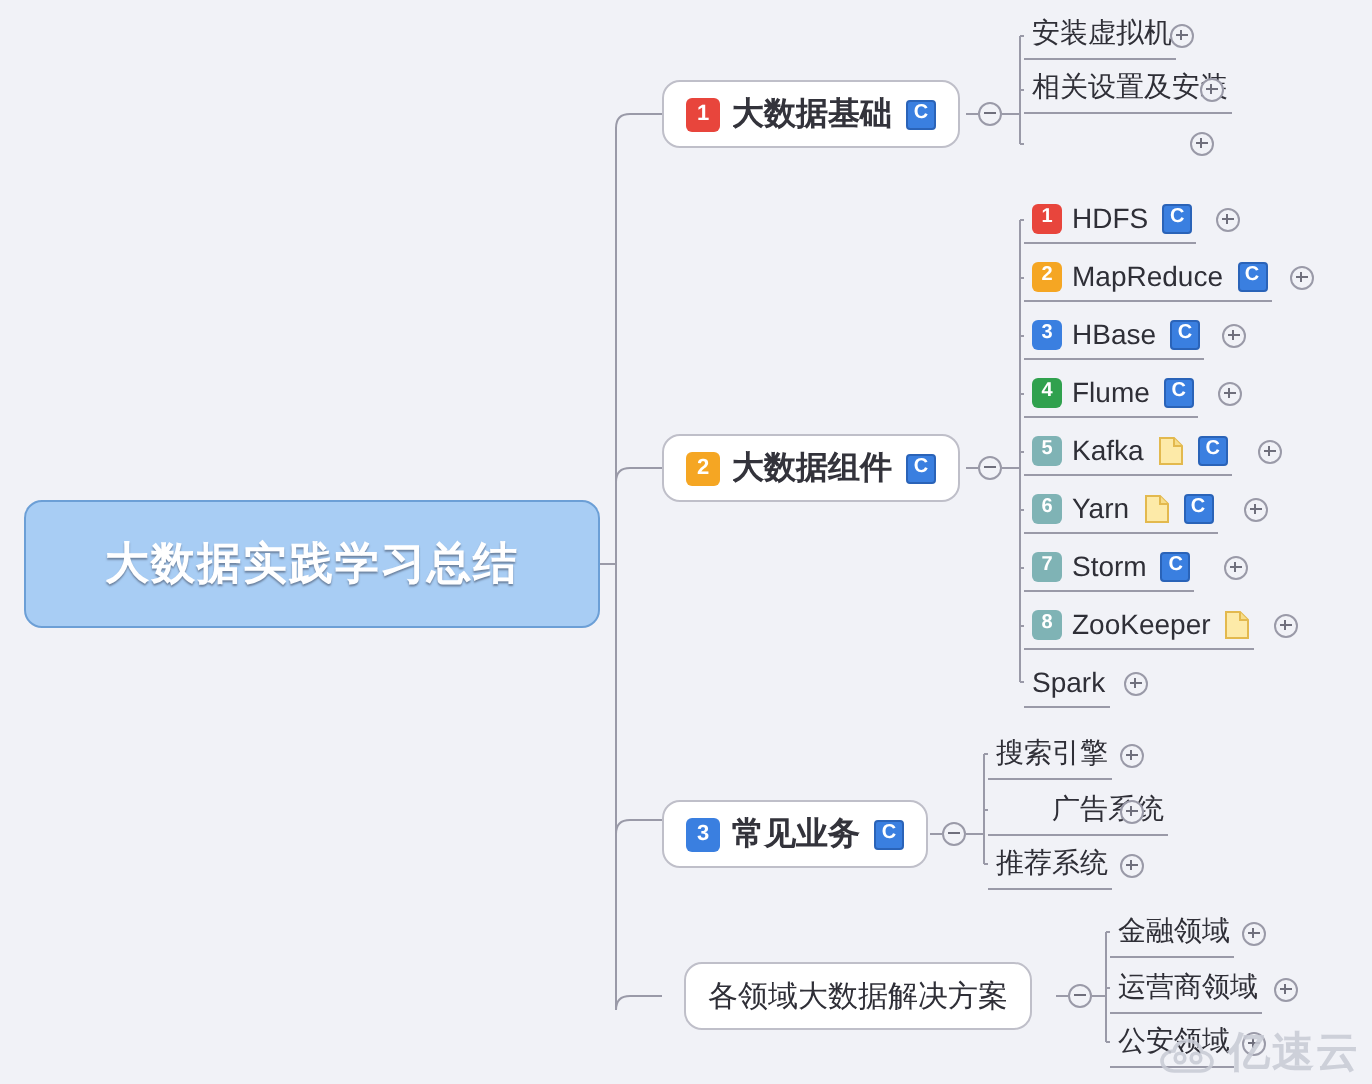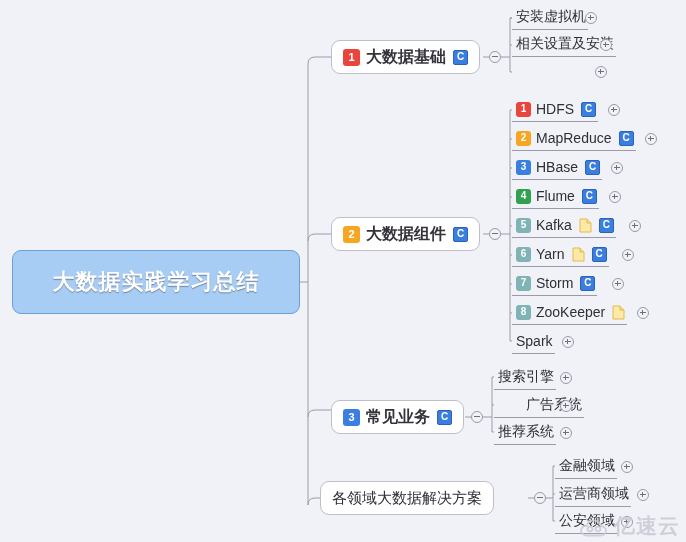--- a/index.html
+++ b/index.html
@@ -357,21 +357,21 @@
   <div class="leaf-node" style="left:494px; top:394px;padding-left:32px;">
     <span class="leaf-label nobadge">广告系统</span>
   </div>
   <div class="toggle plus" style="left:560px; top:400px;"></div>
 
   <div class="leaf-node" style="left:494px; top:421px;">
     <span class="leaf-label nobadge">推荐系统</span>
   </div>
   <div class="toggle plus" style="left:560px; top:427px;"></div>
 
-  <div class="branch-node" style="left:320px; top:481px;text-align:center;">
+  <div class="branch-node" style="left:342px; top:481px;text-align:center;">
     <span class="branch-label plain">各领域大数据解决方案</span>
   </div>
   <div class="toggle" style="left:534px; top:492px;"></div>
 
   <div class="leaf-node" style="left:555px; top:455px;">
     <span class="leaf-label nobadge">金融领域</span>
   </div>
   <div class="toggle plus" style="left:621px; top:461px;"></div>
 
   <div class="leaf-node" style="left:555px; top:483px;">

